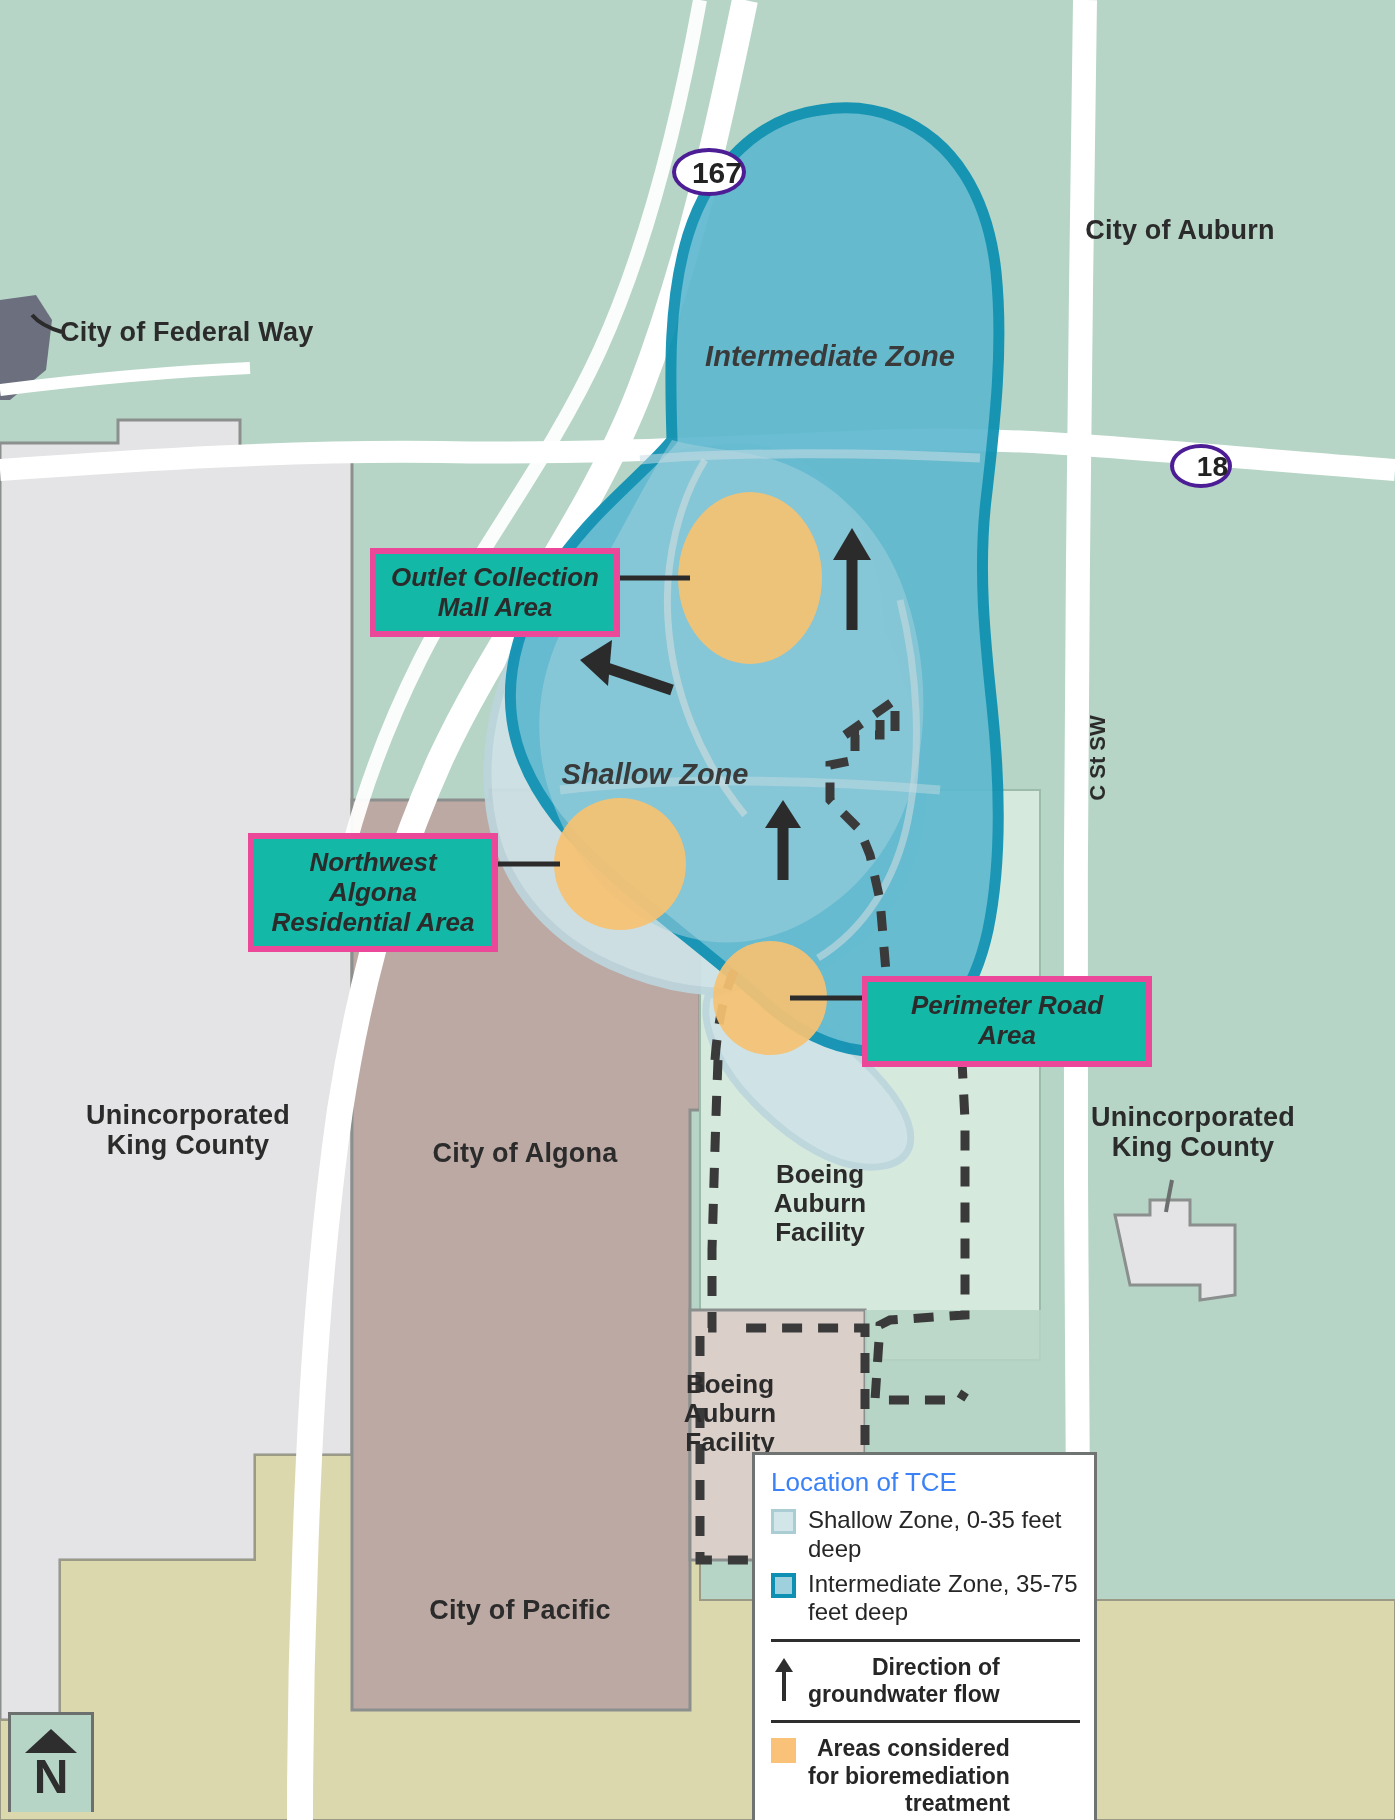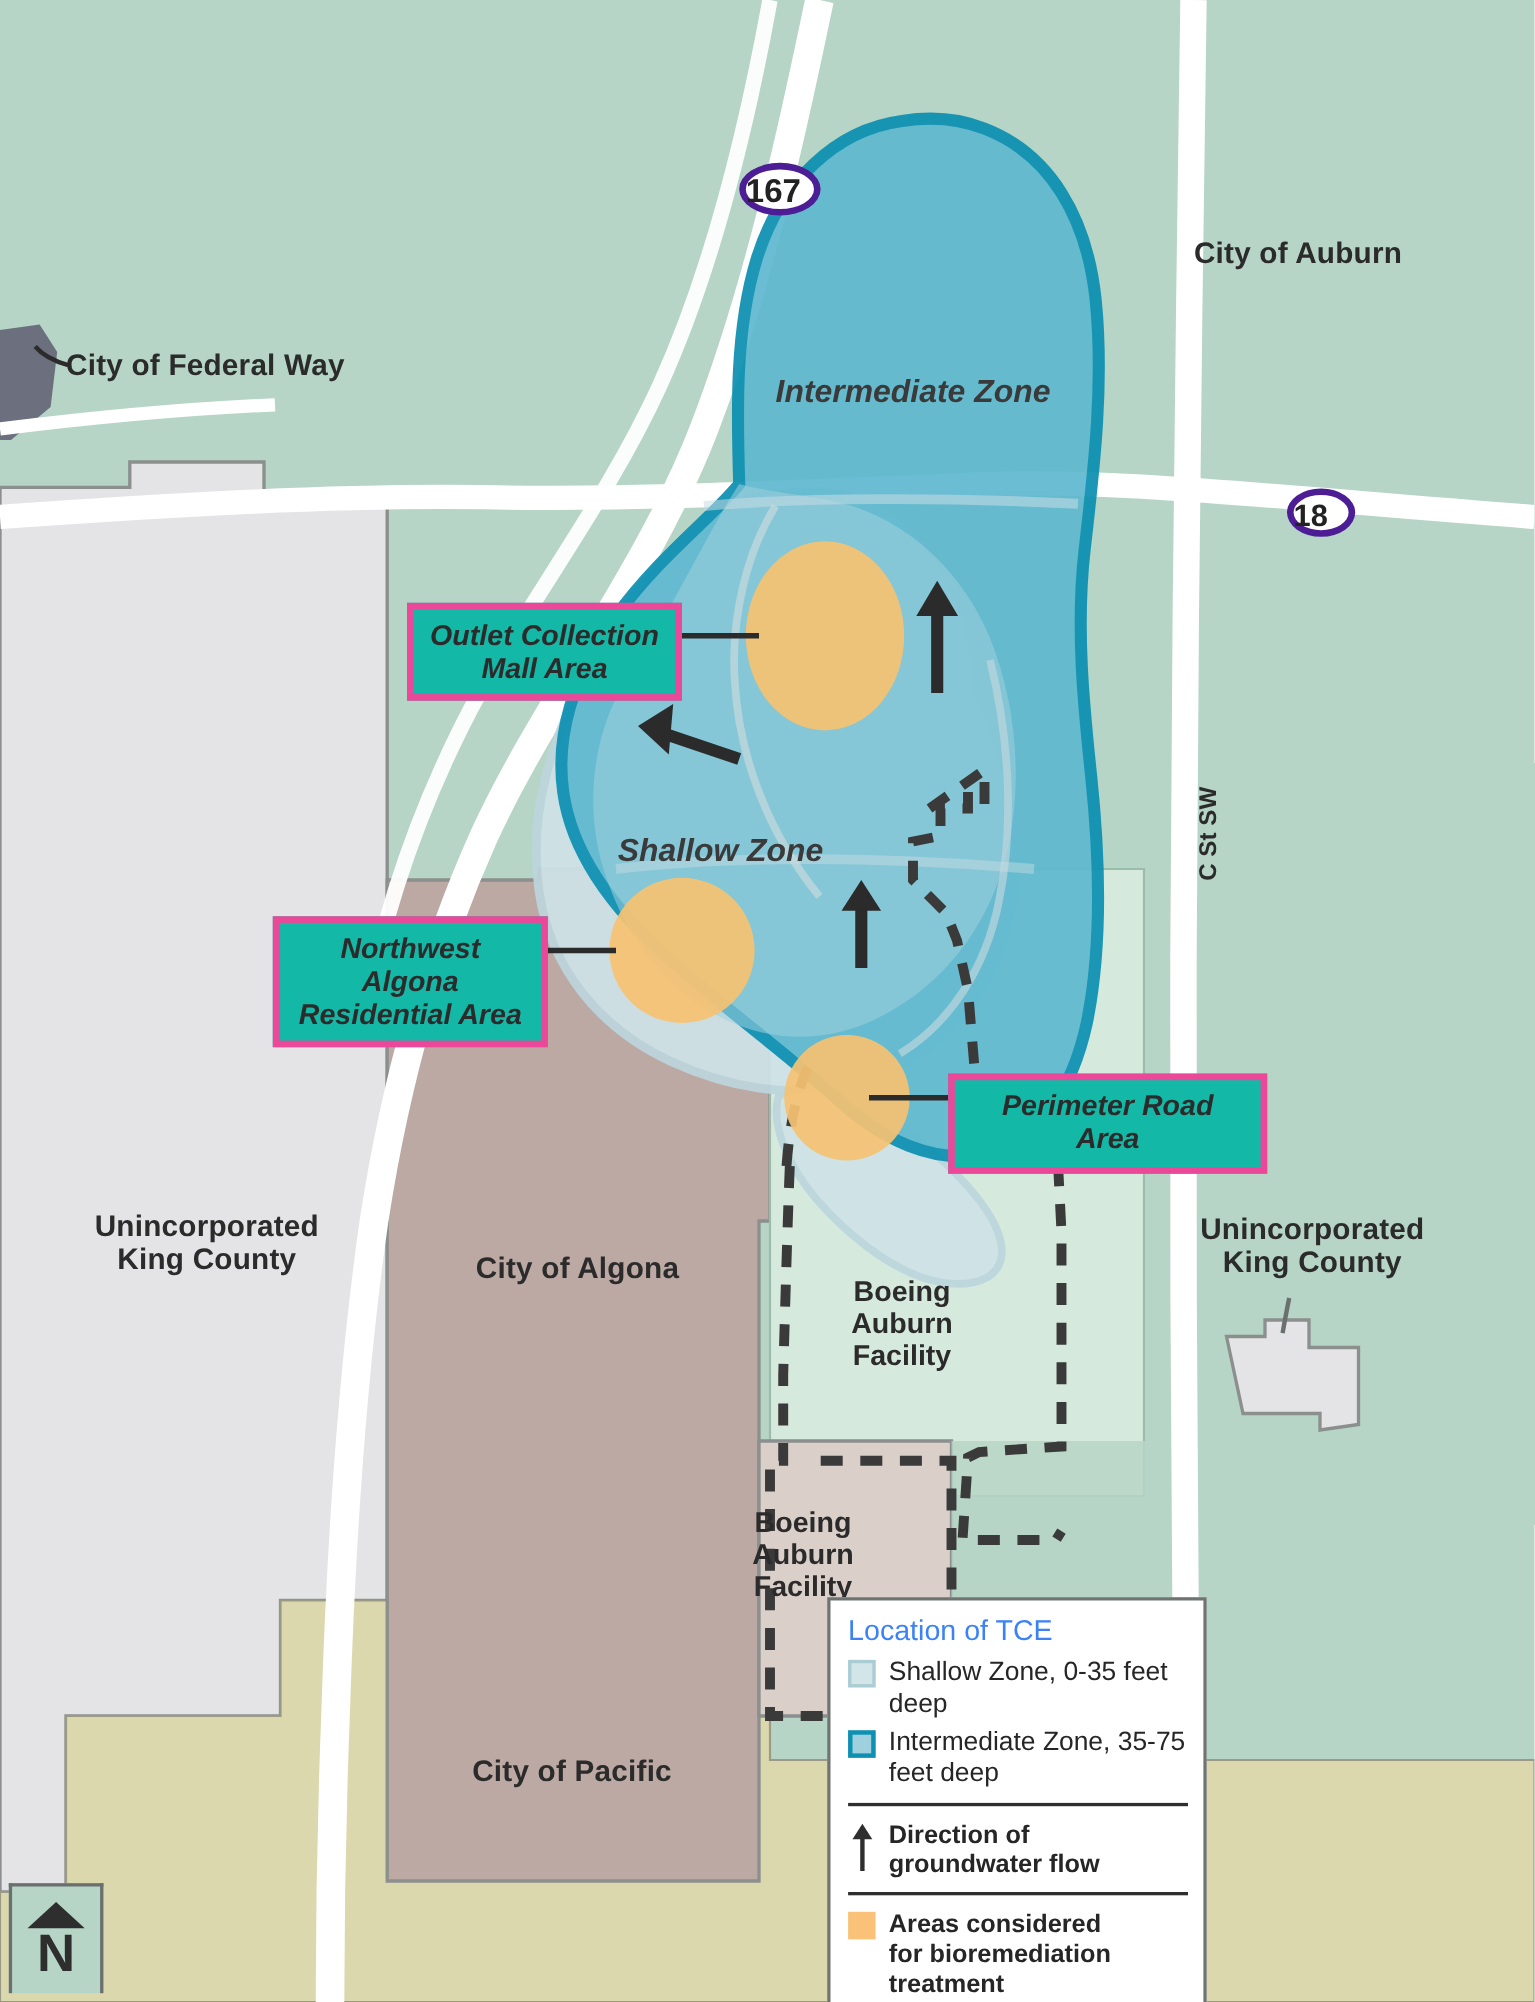--- a/index.html
+++ b/index.html
@@ -62,25 +62,25 @@
     text-align: center;
     padding: 8px 14px 9px 14px;
     white-space: pre-line;
     box-sizing: border-box;
   }
 
   
   .shield {
     position: absolute;
     background: #ffffff;
-    border: 6px solid #4c1d95;
+    border: 4px solid #4c1d95;
     border-radius: 50%;
     color: #222222;
     font-weight: bold;
-    text-align: left;
+    text-align: right;
     box-sizing: border-box;
   }
 
   
   #north-arrow {
     position: absolute;
     left: 8px;
     top: 1712px;
     width: 86px;
     height: 100px;
@@ -144,20 +144,21 @@
     font-size: 24px;
     color: #262626;
     line-height: 1.2;
   }
   .legend-text-bold {
     font-size: 23px;
     font-weight: bold;
     color: #262626;
     line-height: 1.18;
     white-space: pre-line;
+    text-align: right;
   }
   .legend-sep {
     border-top: 3px solid #2e2e2e;
     margin: 12px 0 12px 0;
   }
   .arrow-cell {
     flex: 0 0 25px;
     display: flex;
     justify-content: center;
     margin-top: 2px;

